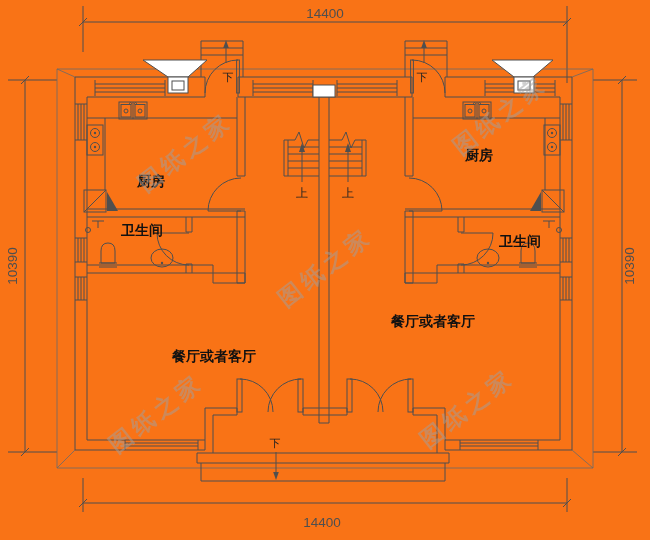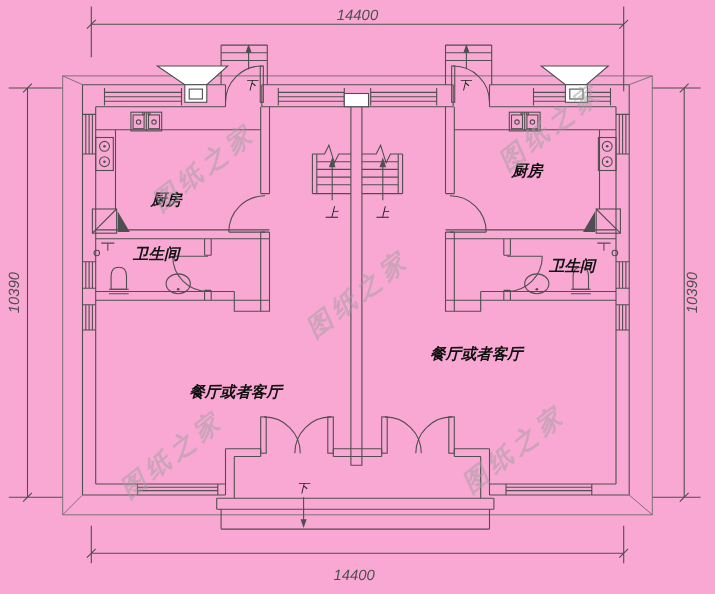--- a/index.html
+++ b/index.html
@@ -1,16 +1,16 @@
 <!DOCTYPE html>
 <html><head>
 <meta charset="utf-8">
 <style>
   html,body{margin:0;padding:0;background:#fff;}
-  #plan-wrap{width:650px;height:540px;position:relative;background:#f9a8d4;overflow:hidden;font-style:italic;}
+  #plan-wrap{width:650px;height:540px;position:relative;background:#f97316;overflow:hidden;}
   svg{font-family:"Liberation Sans",sans-serif;display:block;}
   .wline{stroke:#4f4f4f;stroke-width:1;fill:none;stroke-linecap:butt;}
   .thin{stroke:#6a6a6a;stroke-width:0.8;fill:none;}
   .wfill{fill:#ffffff;stroke:#4f4f4f;stroke-width:1;}
   .fixdark{fill:#4f4f4f;stroke:none;}
   .room-label{font-size:14px;font-weight:bold;fill:#111;text-anchor:middle;}
   .dim-text{font-size:13.5px;fill:#4f4f4f;text-anchor:middle;}
   .small-label{font-size:11px;fill:#222;text-anchor:middle;}
   .stair-label{font-size:12px;fill:#222;text-anchor:middle;}
   .watermark{font-size:23px;letter-spacing:5px;font-weight:bold;fill:#a0a0a0;opacity:0.5;text-anchor:middle;}

